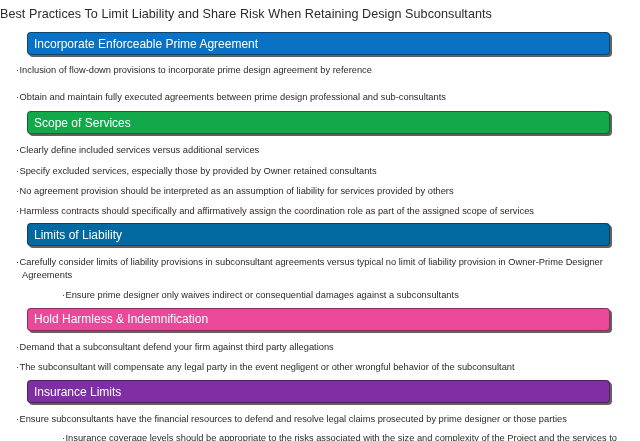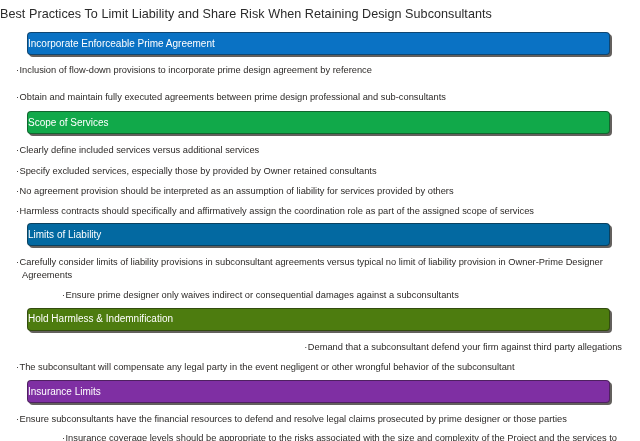--- a/index.html
+++ b/index.html
@@ -50,22 +50,22 @@
     position: relative;
     height: 23px;
     border-radius: 4px;
     box-shadow: 2px 2px 0 0 rgba(60, 56, 52, 0.80);
     border: 1px solid rgba(20, 18, 16, 0.45);
     box-sizing: border-box;
     display: flex;
     align-items: center;
   }
   .band-label {
-    padding-left: 0;
-    font-size: 10px;
+    padding-left: 6px;
+    font-size: 12px;
     color: #ffffff;
     white-space: nowrap;
     line-height: 1;
   }
   .bullets {
     padding: 0;
     margin: 0;
     list-style: none;
   }
   .bullet {
@@ -78,21 +78,21 @@
     margin: 0;
     text-indent: -6px;
   }
   .bullet .dot {
     font-size: 9.3px;
     letter-spacing: 0.4px;
   }
   .b-sp-8 { margin-top: 14px; }
   .b-sp-7 { margin-top: 7px; }
   .b-sp-6 { margin-top: 6px; margin-left: 46px; }
-  .b-sp-5 { margin-top: 5px; text-align: right; }
+  .b-sp-5 { margin-top: 5px; }
   .b-sp-4 { margin-top: 4px; }
   .gap-1 { height: 9px; }
   .gap-2 { height: 7px; }
   .gap-3 { height: 6px; }
   .gap-4 { height: 5px; }
   .gap-5 { height: 6px; }
   .gap-6 { height: 6px; }
   .gap-7 { height: 5px; }
   .gap-8 { height: 6px; }
   .gap-9 { height: 6px; }
@@ -148,21 +148,21 @@
       <ul class="bullets">
         <li class="bullet b-sp-4"><span class="dot">·</span><span>Carefully consider limits of liability provisions in subconsultant agreements versus typical no limit of liability provision in Owner-Prime Designer Agreements</span></li>
         <li class="bullet b-sp-6"><span class="dot">·</span><span>Ensure prime designer only waives indirect or consequential damages against a subconsultants</span></li>
       </ul>
     </div>
 
     <div class="gap-6"></div>
 
     <div class="section">
       <div class="band-wrap">
-        <div class="band" style="background:#4d7c0f">
+        <div class="band" style="background:#ec4899">
           <span class="band-label">Hold Harmless &amp; Indemnification</span>
         </div>
       </div>
       <div class="gap-7"></div>
       <ul class="bullets">
         <li class="bullet b-sp-5"><span class="dot">·</span><span>Demand that a subconsultant defend your firm against third party allegations</span></li>
         <li class="bullet b-sp-7"><span class="dot">·</span><span>The subconsultant will compensate any legal party in the event negligent or other wrongful behavior of the subconsultant</span></li>
       </ul>
     </div>
 

